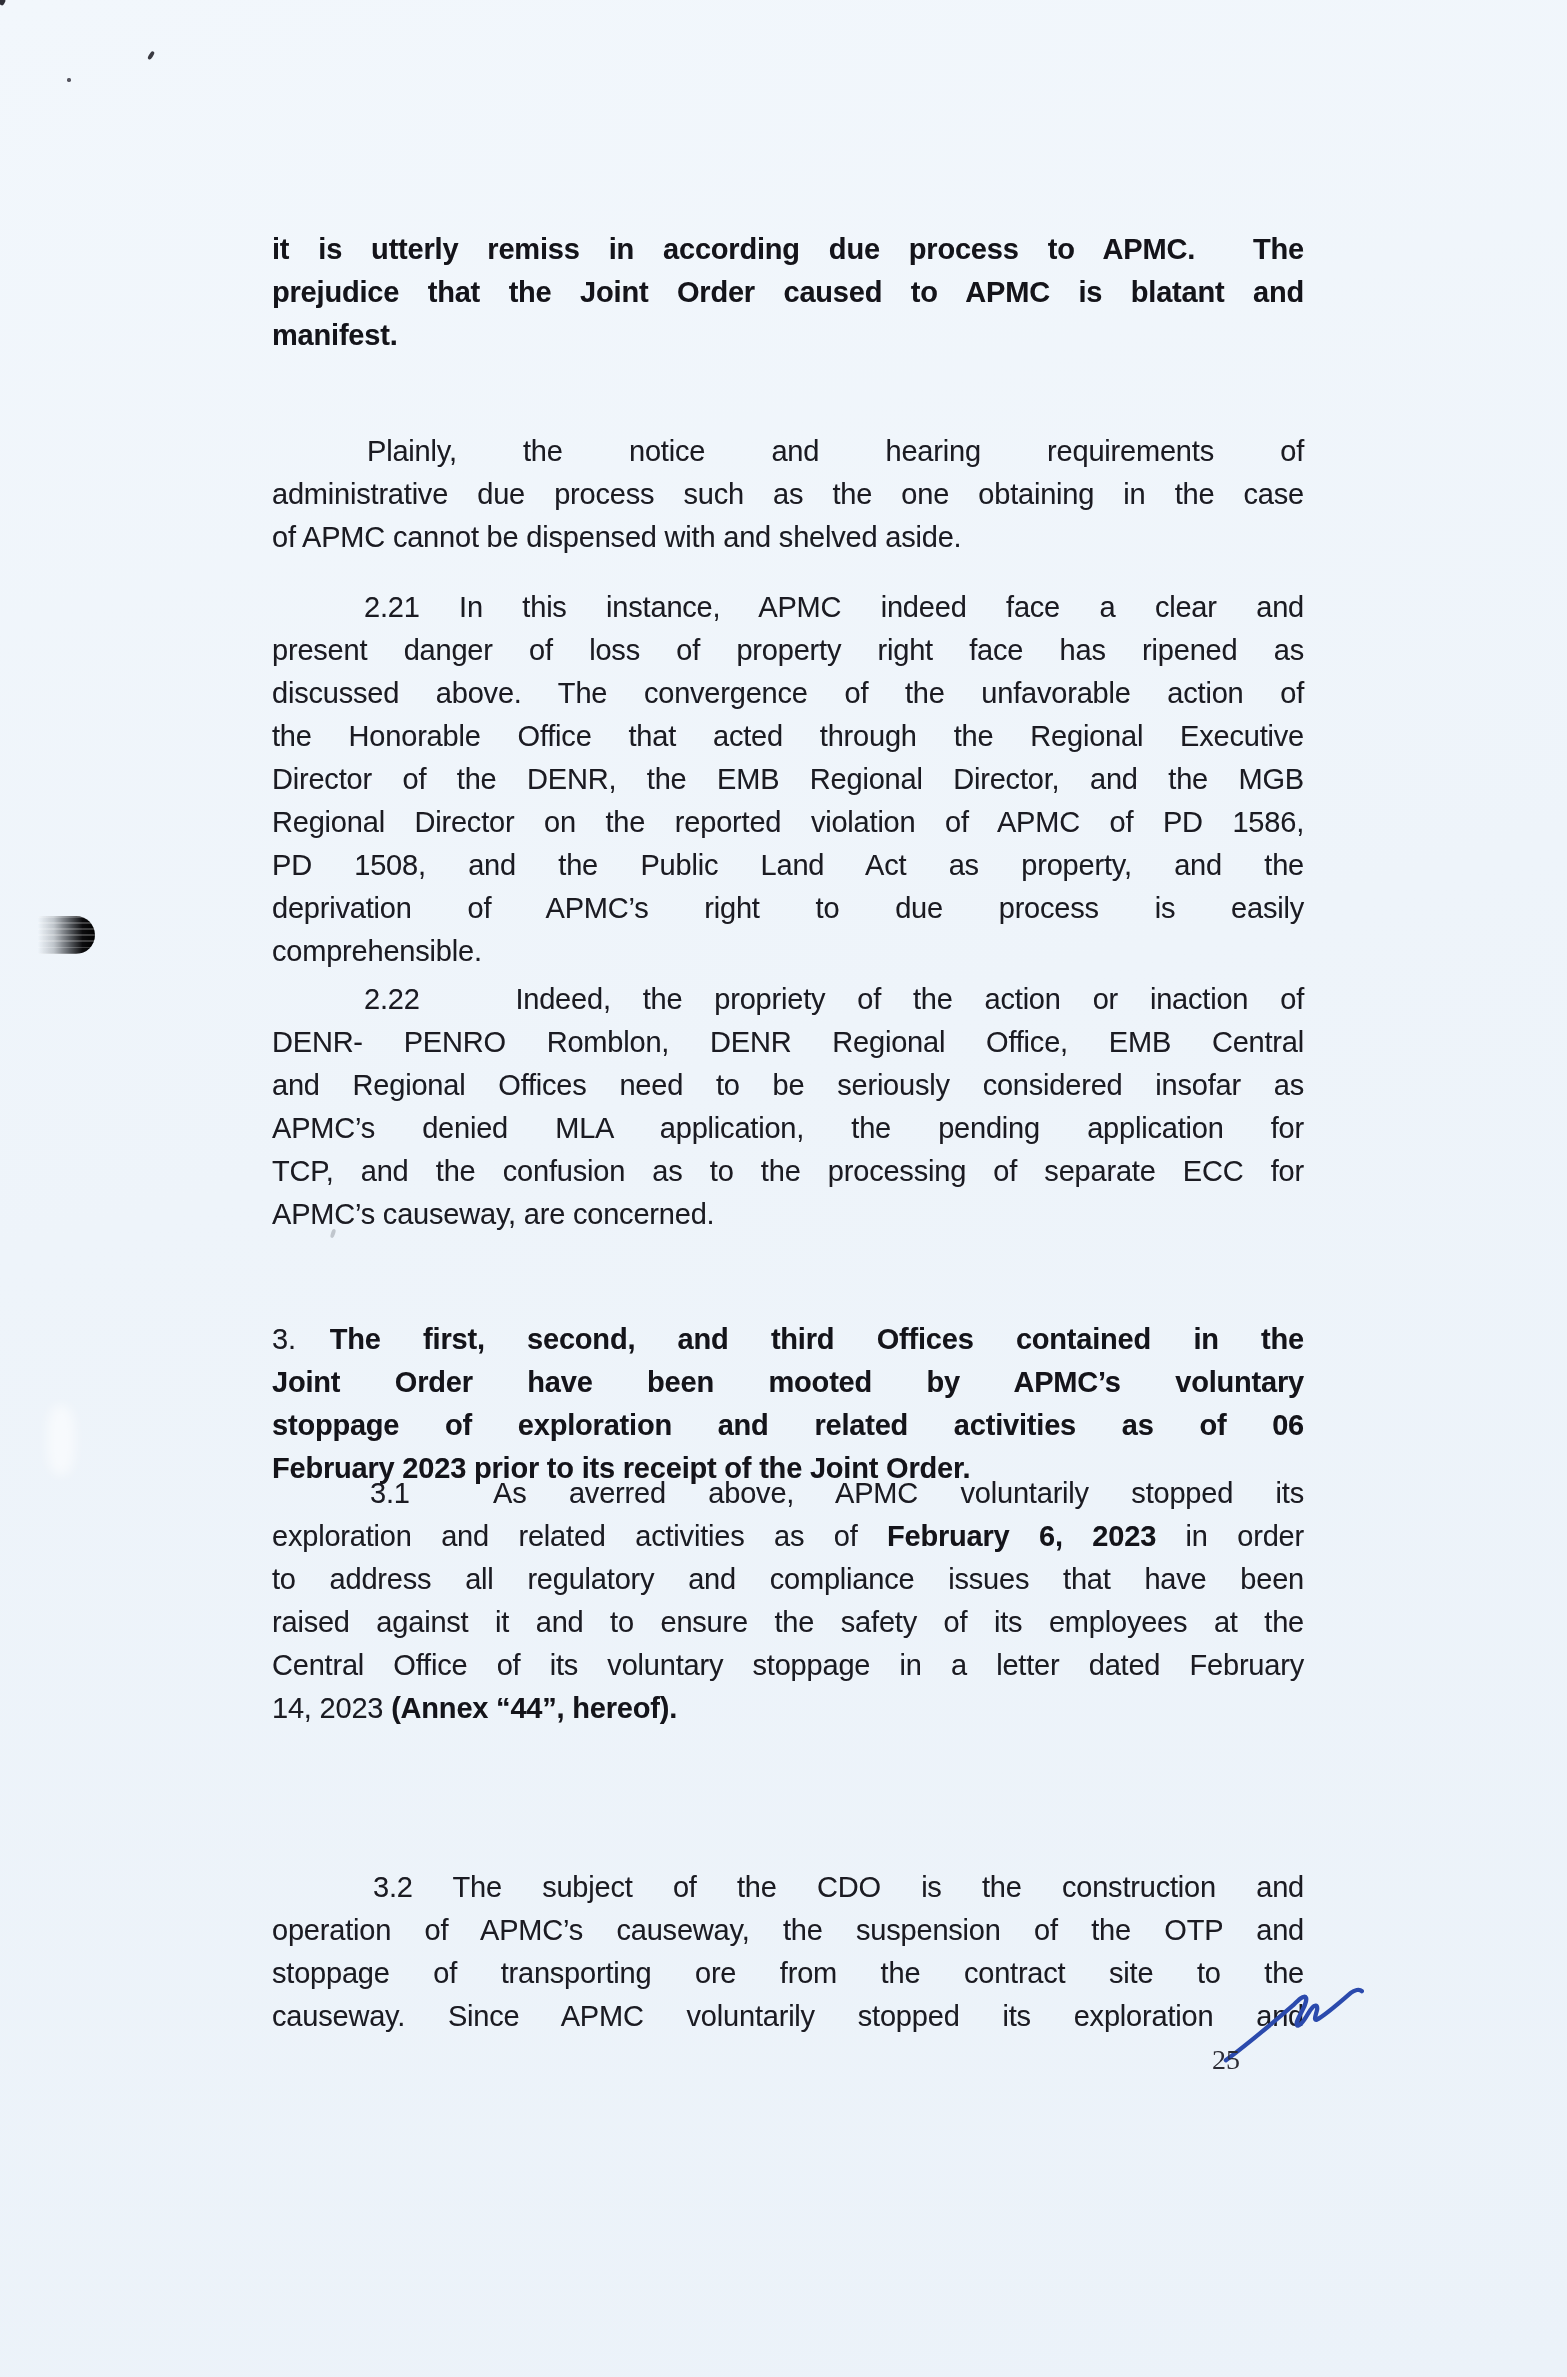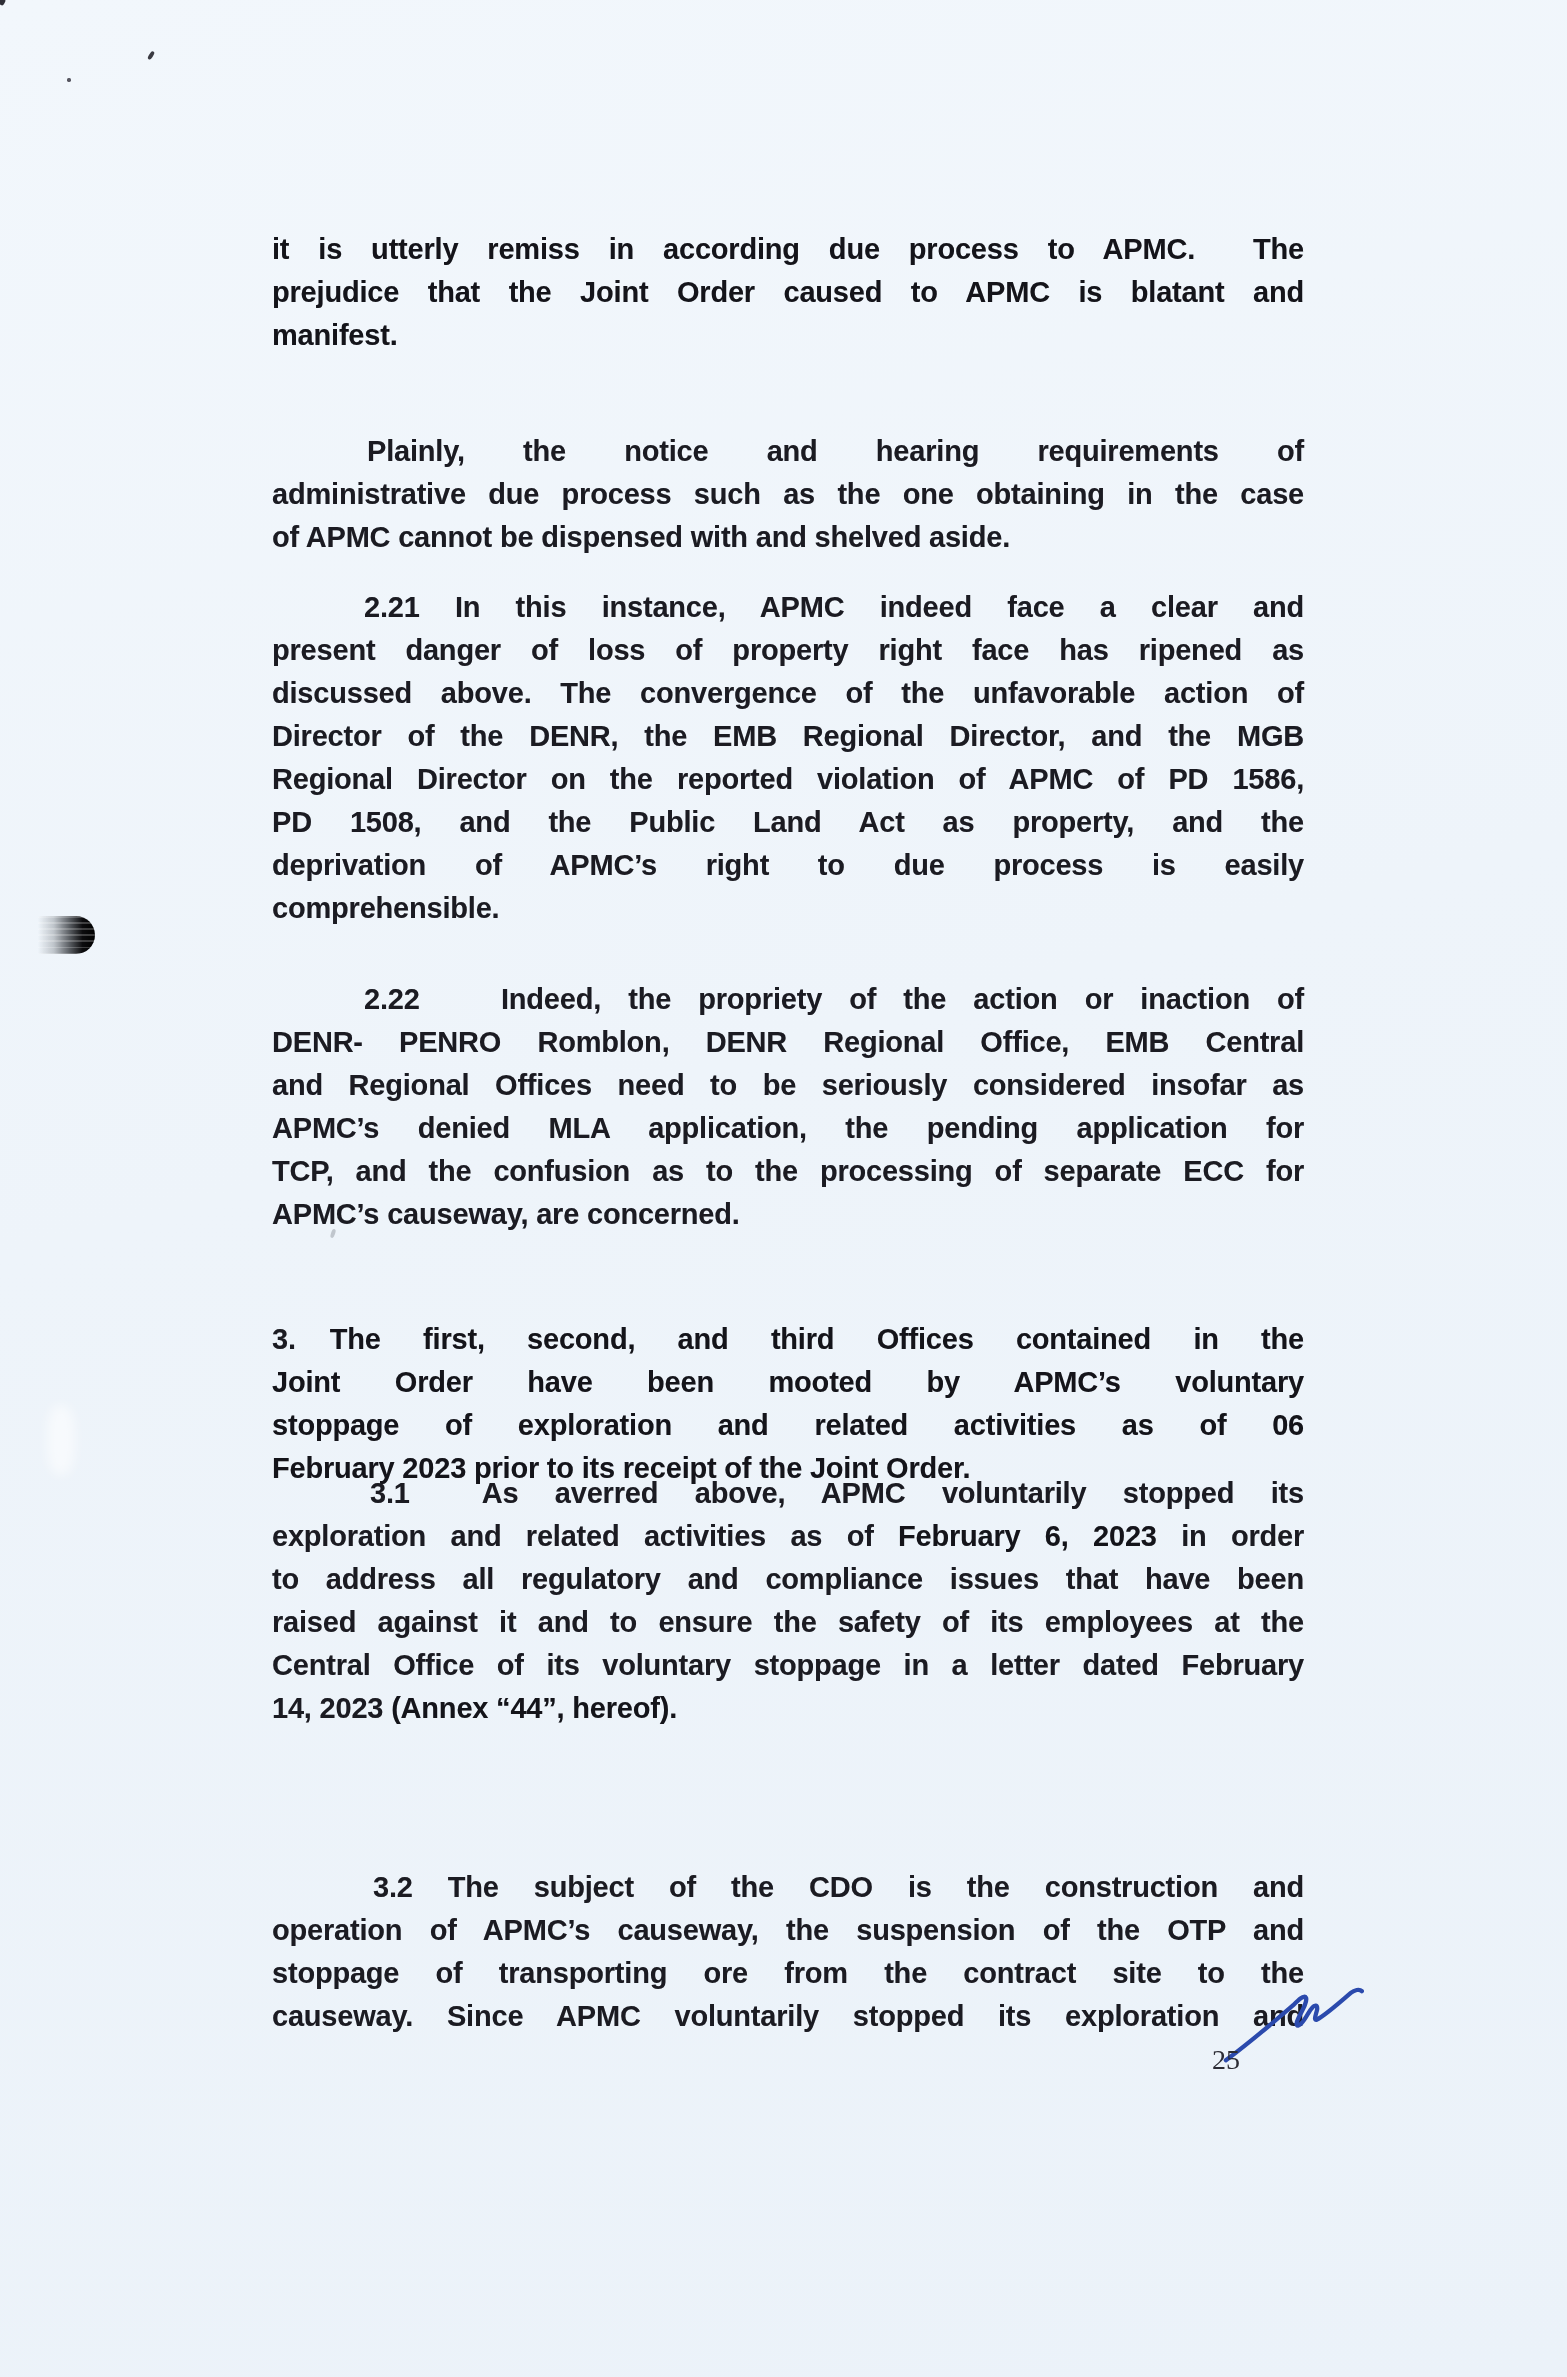--- a/index.html
+++ b/index.html
@@ -15,21 +15,21 @@
   
   .para{
     position:absolute;left:272px;width:1032px;
     font-size:29px;line-height:43px;letter-spacing:-0.2px;
     color:#1b1b22;
     text-shadow:0 0 0.6px rgba(27,27,34,0.28);
   }
   .line{text-align:justify;text-align-last:left;min-height:43px;}
   .line.jall{text-align-last:justify;}
   .b{font-weight:bold;color:#14141a;}
-  .r{font-weight:bold;}
+  .r{font-weight:normal;}
   .tab{display:inline-block;}
   
   .binding-mark{
     position:absolute;left:38px;top:916px;width:57px;height:38px;
     background:
       repeating-linear-gradient(to bottom, rgba(255,255,255,0.22) 0 1.8px, rgba(255,255,255,0) 1.8px 6.1px),
       linear-gradient(to right, rgba(130,136,142,0) 0%, rgba(130,136,142,0.45) 28%, #5a5e63 55%, #0c0c0e 78%, #000 100%);
     border-radius:1.8px 21px 21px 1.8px;
     filter:blur(0.6px);
   }
@@ -70,20 +70,21 @@
       </div>
       <div class="para" style="top: 430px;">
         <div class="line jall" style="padding-left: 95px;"><span class="r">Plainly, the notice and hearing requirements of</span></div>
         <div class="line jall"><span class="r">administrative due process such as the one obtaining in the case</span></div>
         <div class="line"><span class="r">of APMC cannot be dispensed with and shelved aside.</span></div>
       </div>
       <div class="para" style="top: 586px;">
         <div class="line jall" style="padding-left: 92px;"><span class="r">2.21 In this instance, APMC indeed face a clear and</span></div>
         <div class="line jall"><span class="r">present danger of loss of property right face has ripened as</span></div>
         <div class="line jall"><span class="r">discussed above. The convergence of the unfavorable action of</span></div>
+        <div class="line jall"><span class="r">the Honorable Office that acted through the Regional Executive</span></div>
         <div class="line jall"><span class="r">Director of the DENR, the EMB Regional Director, and the MGB</span></div>
         <div class="line jall"><span class="r">Regional Director on the reported violation of APMC of PD 1586,</span></div>
         <div class="line jall"><span class="r">PD 1508, and the Public Land Act as property, and the</span></div>
         <div class="line jall"><span class="r">deprivation of APMC’s right to due process is easily</span></div>
         <div class="line"><span class="r">comprehensible.</span></div>
       </div>
       <div class="para" style="top: 978px;">
         <div class="line jall" style="padding-left: 92px;"><span class="r">2.22&nbsp;&nbsp; Indeed, the propriety of the action or inaction of</span></div>
         <div class="line jall"><span class="r">DENR- PENRO Romblon, DENR Regional Office, EMB Central</span></div>
         <div class="line jall"><span class="r">and Regional Offices need to be seriously considered insofar as</span></div>

